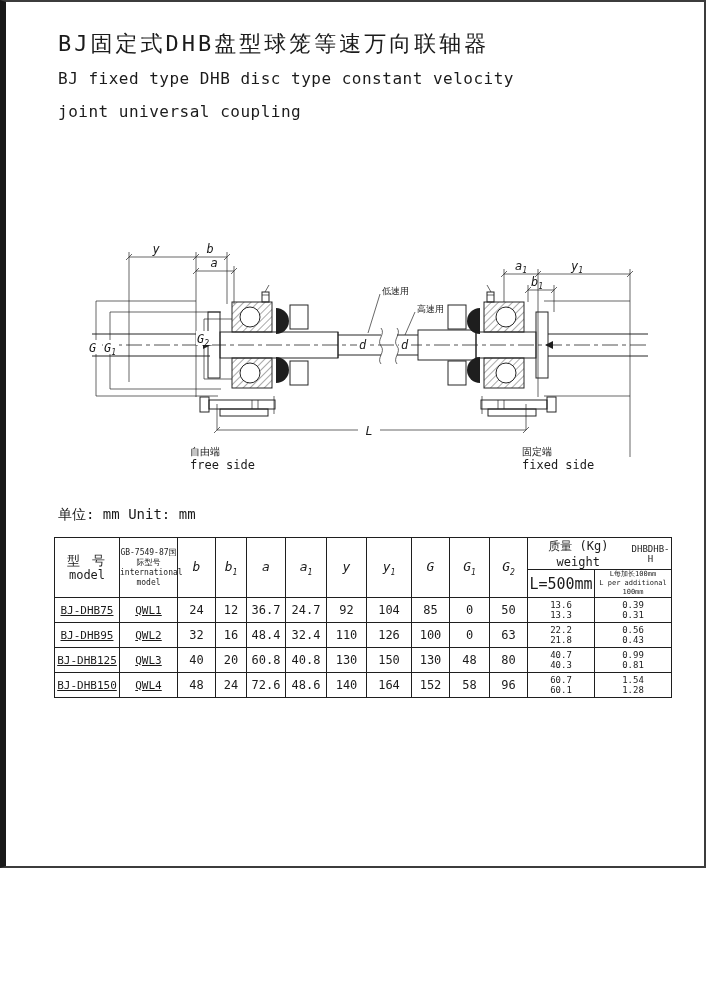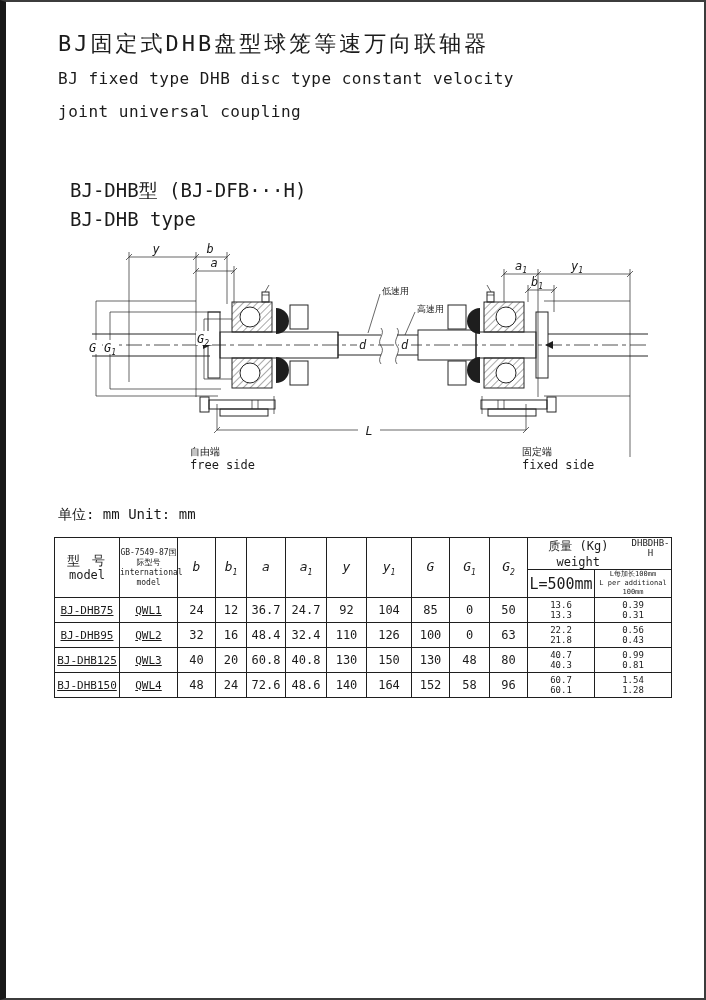--- a/index.html
+++ b/index.html
@@ -1,17 +1,17 @@
 <!DOCTYPE html>
 <html><head>
 <meta charset="utf-8">
 <style>
   html,body{margin:0;padding:0;background:#ffffff;}
   .page{
-    position:relative;width:706px;height:1000px;background:#fff;
+    position:relative;width:706px;height:868px;background:#fff;
     box-sizing:border-box;
     border-top:2px solid #3c3c3c;border-right:2px solid #3c3c3c;
     border-bottom:2px solid #3c3c3c;border-left:6px solid #191919;
     font-family:"DejaVu Sans Mono", "Liberation Mono", monospace;
     color:#1b1b1b;overflow:hidden;
   }
   .title{position:absolute;left:52px;top:24px;}
   .title .zh{font-size:22px;letter-spacing:3px;line-height:36px;white-space:nowrap;}
   .title .en{font-size:16px;line-height:33px;letter-spacing:.5px;white-space:nowrap;}
   .model{position:absolute;left:64px;top:174px;}
@@ -37,43 +37,39 @@
   table.spec th,table.spec td{
     border:1px solid #1f1f1f;text-align:center;vertical-align:middle;
     padding:0;font-weight:normal;font-family:"DejaVu Sans Mono", monospace;
   }
   tr.h1{height:27px;} tr.h2{height:26px;} tr.body{height:25px;}
   .hl{font-style:italic;font-size:13px;}
   .hl sub{font-size:8px;}
   .model-h{font-size:13px;line-height:15px;letter-spacing:2px;}
   .model-h .en{font-size:12px;letter-spacing:0;}
   .intl-h{font-size:8px;line-height:10px;}
-  .wt{display:flex;justify-content:center;gap:3px;font-size:12px;}
+  .wt{display:flex;align-items:center;justify-content:center;gap:3px;font-size:12px;}
   .wtypes{display:flex;flex-direction:row;font-size:9px;line-height:10px;text-align:left;}
   .wsub1{font-size:15px;}
   .wsub2{font-size:7px;line-height:9px;}
   .cell{font-size:12px;}
   .mcell{font-size:11px;text-decoration:underline;}
   .wcell{font-size:9px;line-height:10px;display:flex;flex-direction:column;align-items:center;justify-content:center;height:100%;}
 </style>
 </head>
 <body>
 
 <div class="page">
 
   <div class="title">
     <div class="zh">BJ固定式DHB盘型球笼等速万向联轴器</div>
     <div class="en">BJ fixed type DHB disc type constant velocity</div>
     <div class="en">joint universal coupling</div>
   </div>
 
-  <div class="model">
-    <div>BJ-DHB型  (BJ-DFB···H)</div>
-    <div>BJ-DHB type</div>
-  </div>
 
   <svg class="drawing" width="706" height="245" viewBox="0 238 706 245">
     <defs>
       <pattern id="h" width="5" height="5" patternTransform="rotate(45)" patternUnits="userSpaceOnUse">
         <line x1="0" y1="0" x2="0" y2="5" stroke="#2a2a2a" stroke-width="0.8"></line>
       </pattern>
     </defs>
 
     <path class="ln thin" d="
       M123,255 H221  M190,269 H228

